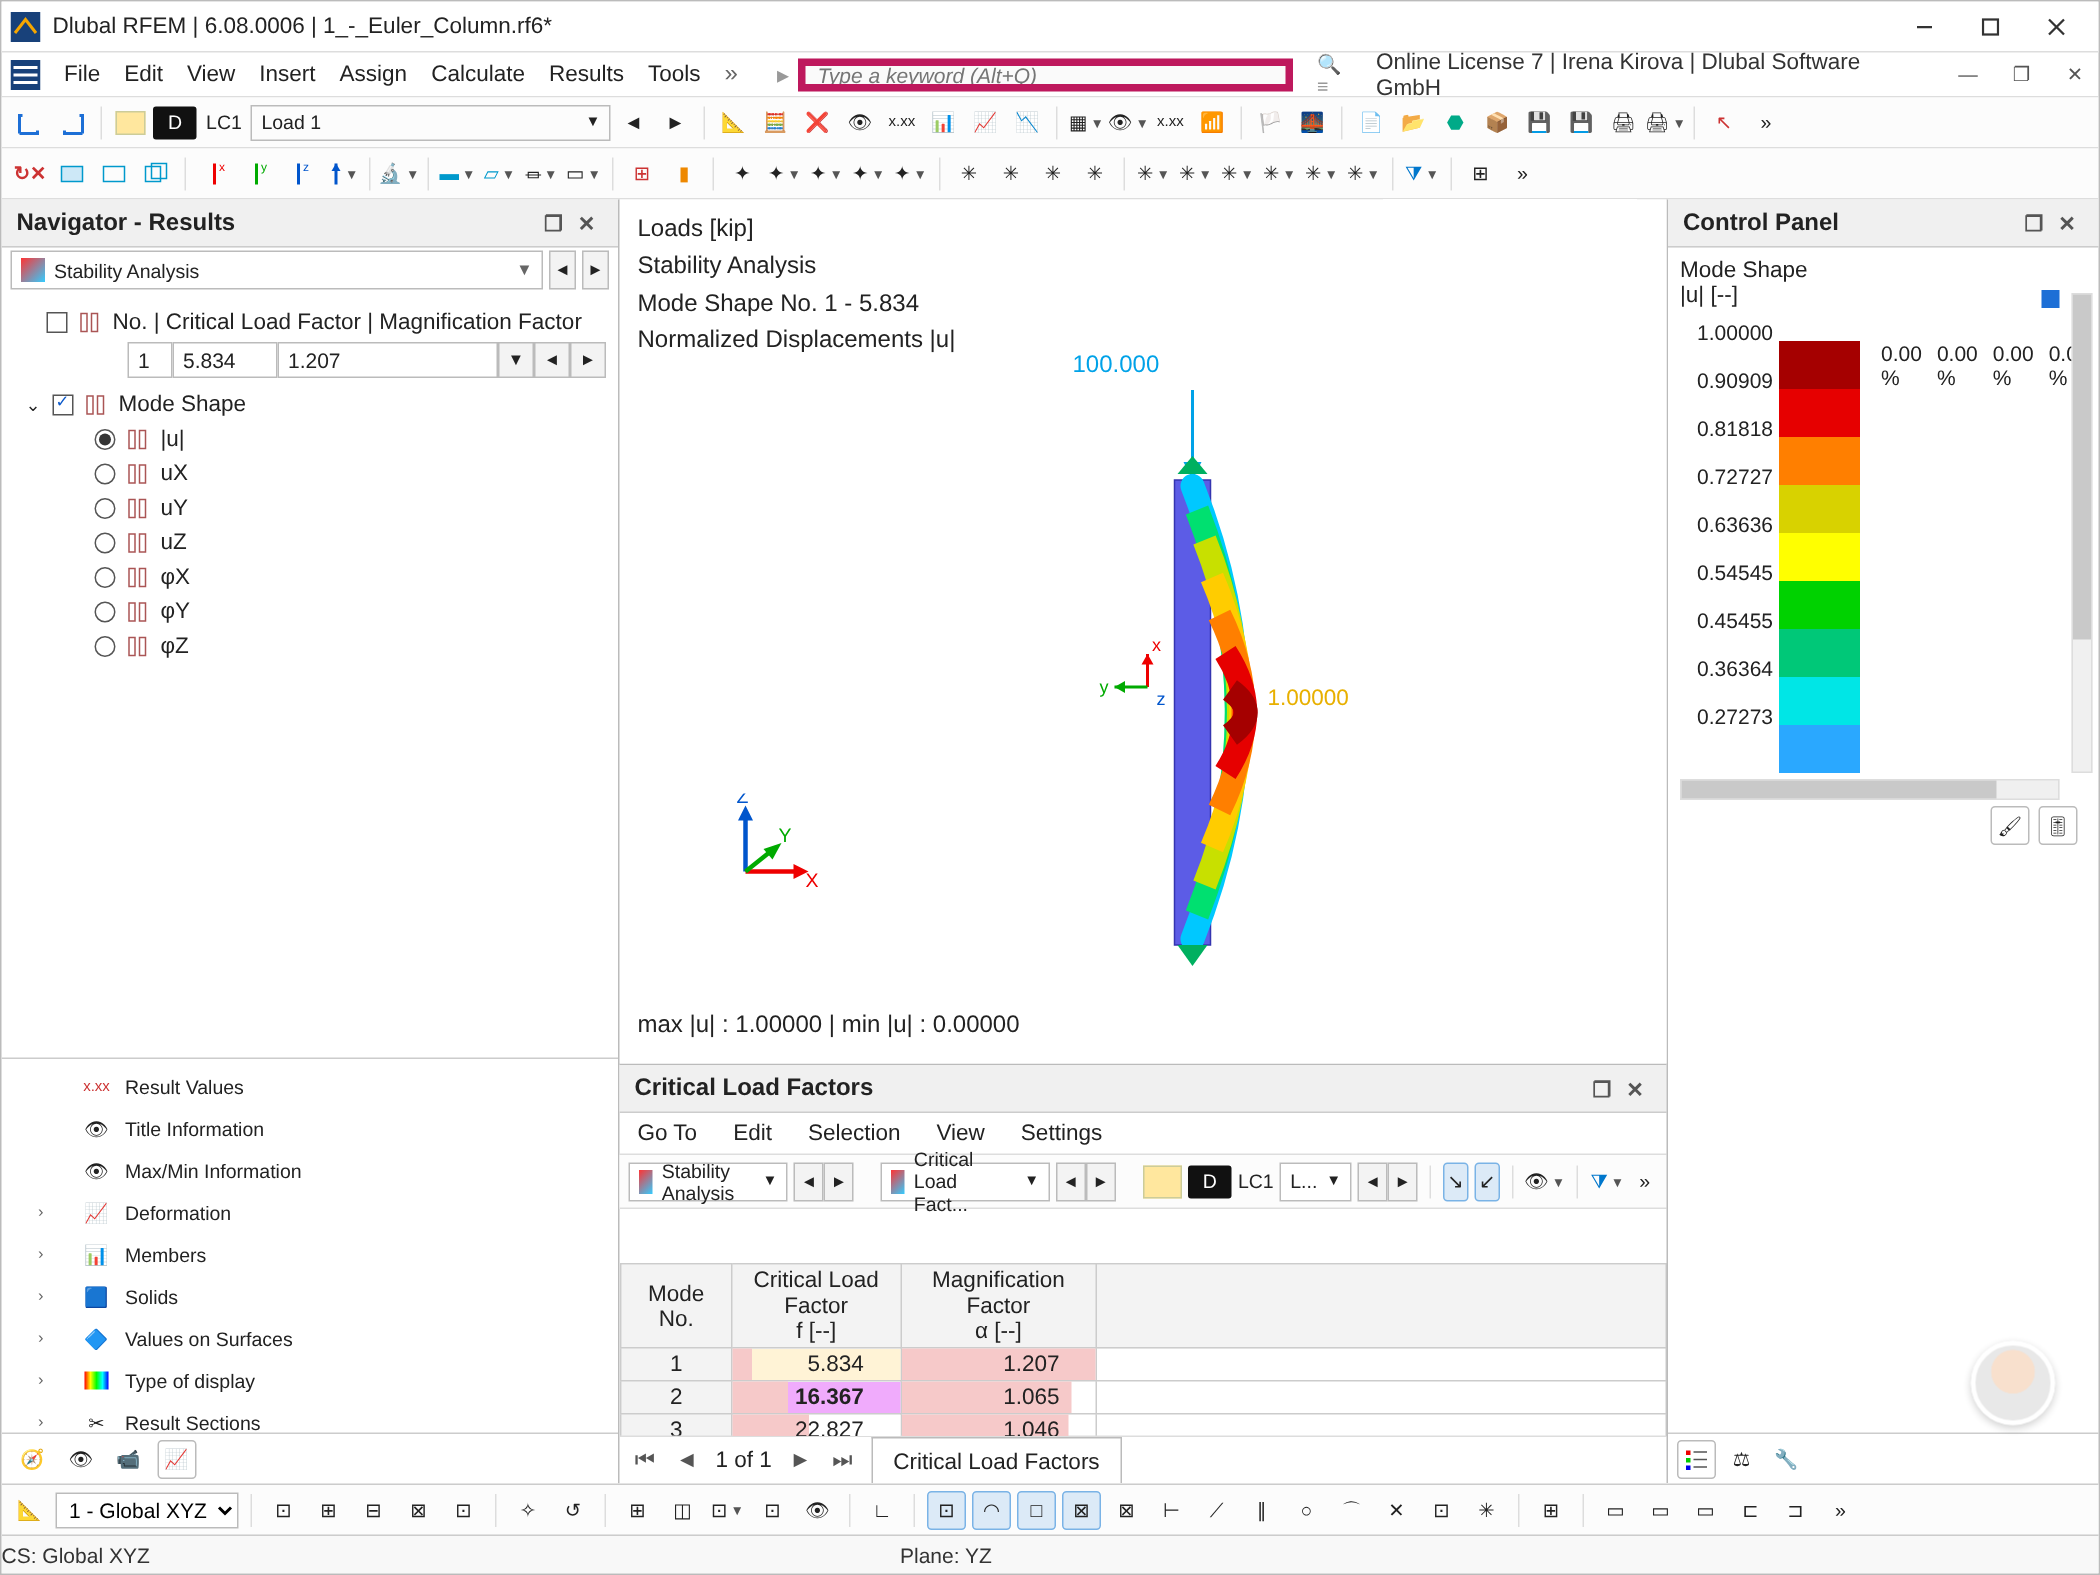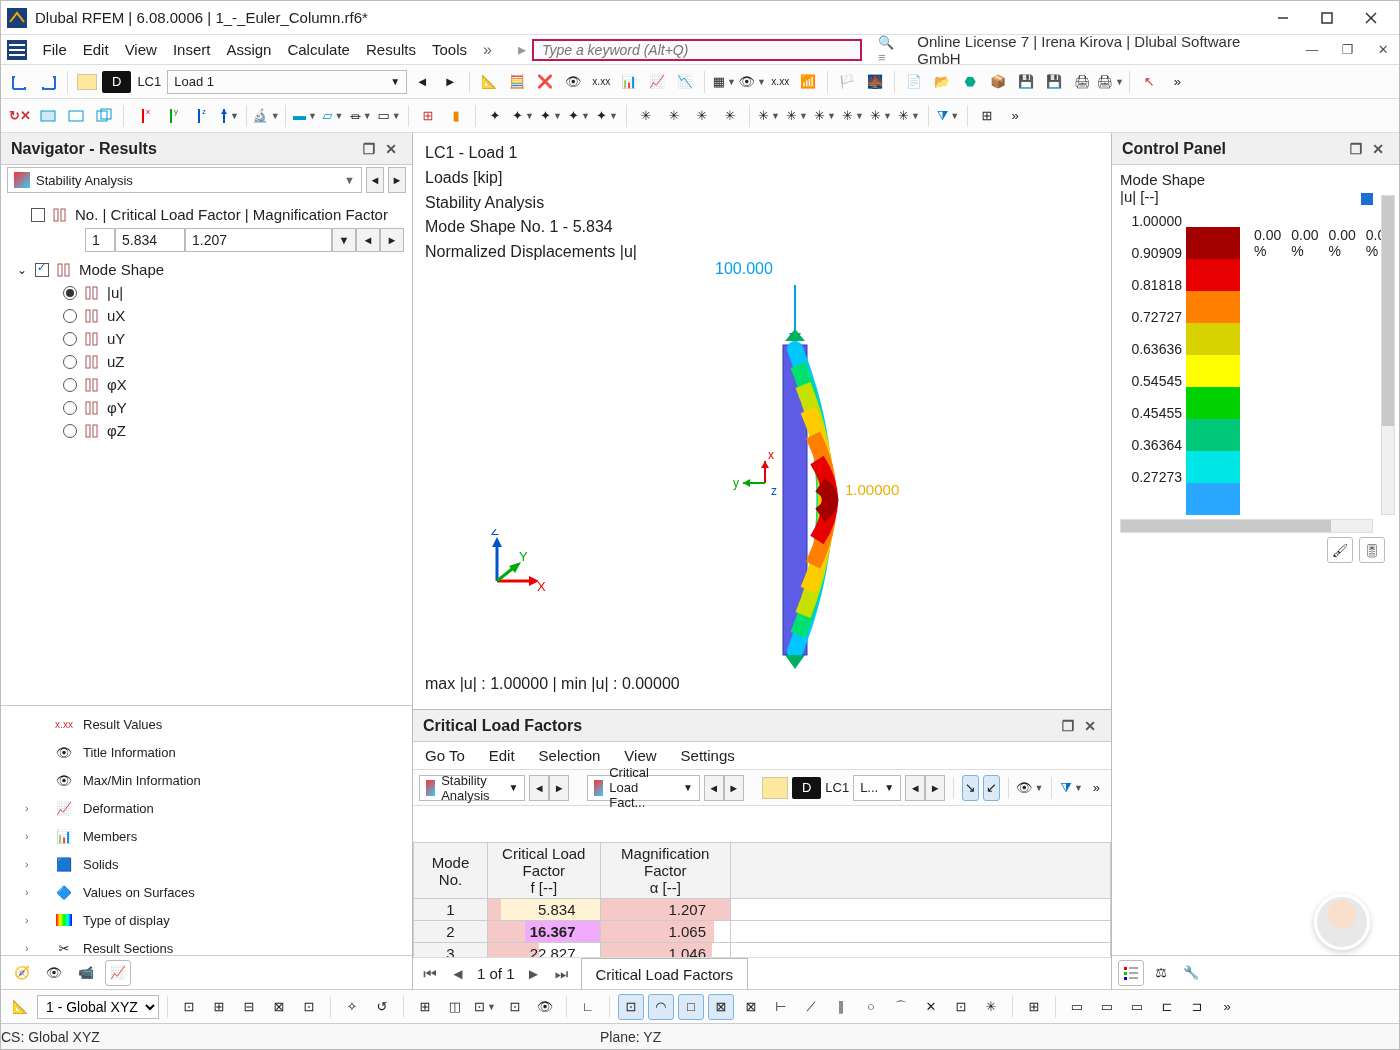--- a/index.html
+++ b/index.html
@@ -8,21 +8,21 @@
   .titlebar { height: 34px; display: flex; align-items: center; padding: 0 6px; border-bottom: 1px solid #ddd; background:#fff;}
   .titlebar .logo { width: 20px; height: 20px; margin-right: 8px; }
   .titlebar .title { flex: 1; font-size: 15px; }
   .winbtn { width: 44px; height: 30px; display:flex; align-items:center; justify-content:center; font-size:15px;}
   .winbtn svg{display:block;}
   
   .menubar { height: 30px; display: flex; align-items: center; padding: 0 6px; border-bottom: 1px solid #ddd; gap: 16px;}
   .menubar .menu { font-size: 15px; }
   .menubar .more { color:#666; font-size:16px;}
   .searchwrap { flex:1; display:flex; align-items:center; gap:6px; margin-left:10px;}
-  .searchwrap input { width: 330px; height:22px; border:2px solid #be185d; background:#fafafa; padding:0 8px; font-size:14px; color:#b91c1c; font-style:italic;}
+  .searchwrap input { width: 330px; height:22px; border:5px solid #be185d; background:#fafafa; padding:0 8px; font-size:14px; color:#b91c1c; font-style:italic;}
   .search-icon { color:#999; font-size:16px;}
   .license { font-size:15px; color:#333; margin-right:6px;}
   .subwinbtn{ width:20px; display:inline-flex; justify-content:center; color:#555;}
   
   .toolbar { height: 34px; display:flex; align-items:center; padding:0 6px; border-bottom:1px solid #ddd; gap:2px; background:#fcfcfc; overflow:hidden;}
   .tbtn { width:26px; height:26px; display:flex; align-items:center; justify-content:center; border:1px solid transparent; border-radius:3px;}
   .tsep { width:1px; height:22px; background:#ddd; margin:0 4px;}
   .ddarrow{font-size:9px; color:#555; margin-left:2px;}
   
   .main { flex:1; display:flex; min-height:0;}
@@ -471,21 +471,20 @@
       <span class="tbtn">🧭</span>
       <span class="tbtn">👁</span>
       <span class="tbtn">📹</span>
       <span class="tbtn" style="border:1px solid #bbb;background:#fff;">📈</span>
     </div>
   </div>
 
   <div class="centercol">
     <div class="viewport">
       <div class="viewinfo">
-        <div>LC1 - Load 1</div>
         <div>Loads [kip]</div>
         <div>Stability Analysis</div>
         <div>Mode Shape No. 1 - 5.834</div>
         <div>Normalized Displacements |u|</div>
       </div>
       <div class="canvasarea">
         <div class="loadlabel">100.000</div>
         <svg class="columnsvg" width="220" height="390">
 
           <line x1="70" y1="0" x2="70" y2="55" stroke="#00a2e8" stroke-width="2"></line>

